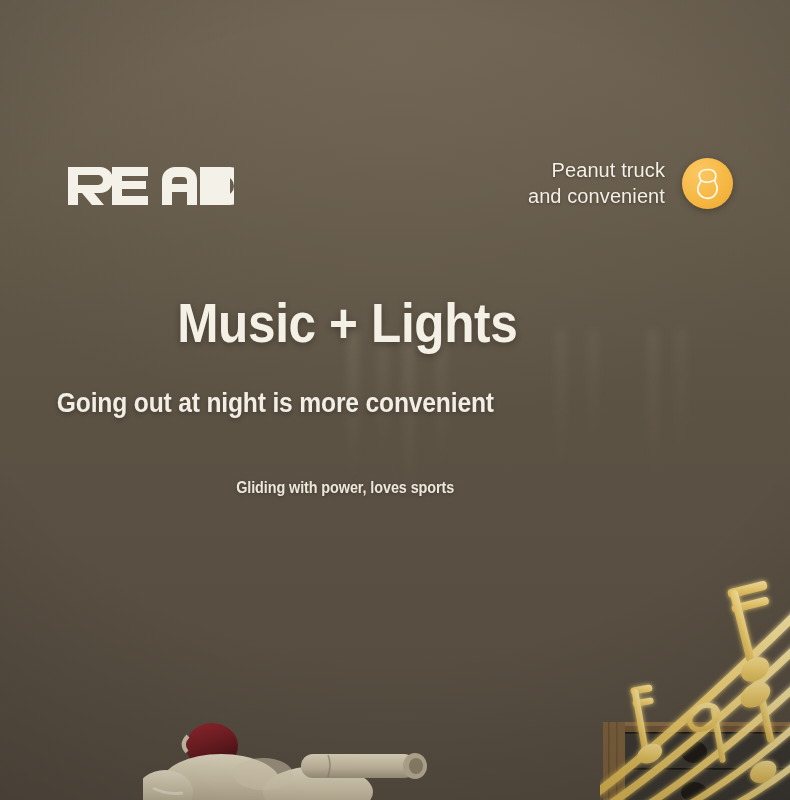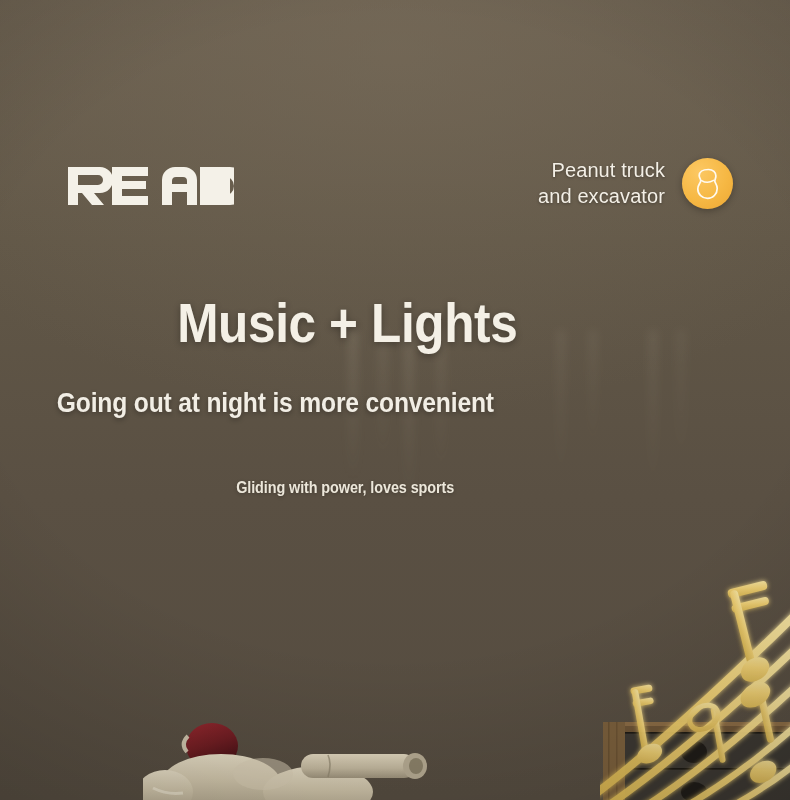--- a/index.html
+++ b/index.html
@@ -221,21 +221,21 @@
       <rect x="154" y="4" width="10" height="38" rx="0"></rect>
       <path d="M144 4 h10 v14 h-10 z"></path>
     </g>
     <path d="M158 4 a19 19 0 0 1 0 38 h-8 v-9 h8 a10 10 0 0 0 0 -20 h-8 V4 h8 z" fill="#f4f1e8"></path>
   </svg>
 </div>
 
 <div id="product-tag">
   <div id="product-tag-text">
     <div>Peanut truck</div>
-    <div>and excavator</div>
+    <div>and convenient</div>
   </div>
   <div id="peanut-badge">
     <svg width="30" height="34" viewBox="0 0 30 34">
       <path d="M15.5 2.5
                c4.6 0 7.4 3.1 7.4 6.6 0 2.1-1.1 3.3-1.1 5.0
                0 1.9 2.4 3.4 2.4 7.3 0 5.6-4.3 10.0-9.6 10.0
                -5.5 0-9.8-4.2-9.8-9.4 0-4.4 2.9-6.0 2.9-8.3
                0-1.9-1.5-2.9-1.5-5.2 0-3.4 3.3-6.0 9.3-6.0 z" fill="none" stroke="#fffaf0" stroke-width="1.7" stroke-linejoin="round"></path>
       <path d="M8.6 13.6 c3.4 2.1 8.4 2.0 12.0 -0.2" fill="none" stroke="#fffaf0" stroke-width="1.5" stroke-linecap="round"></path>
     </svg>

